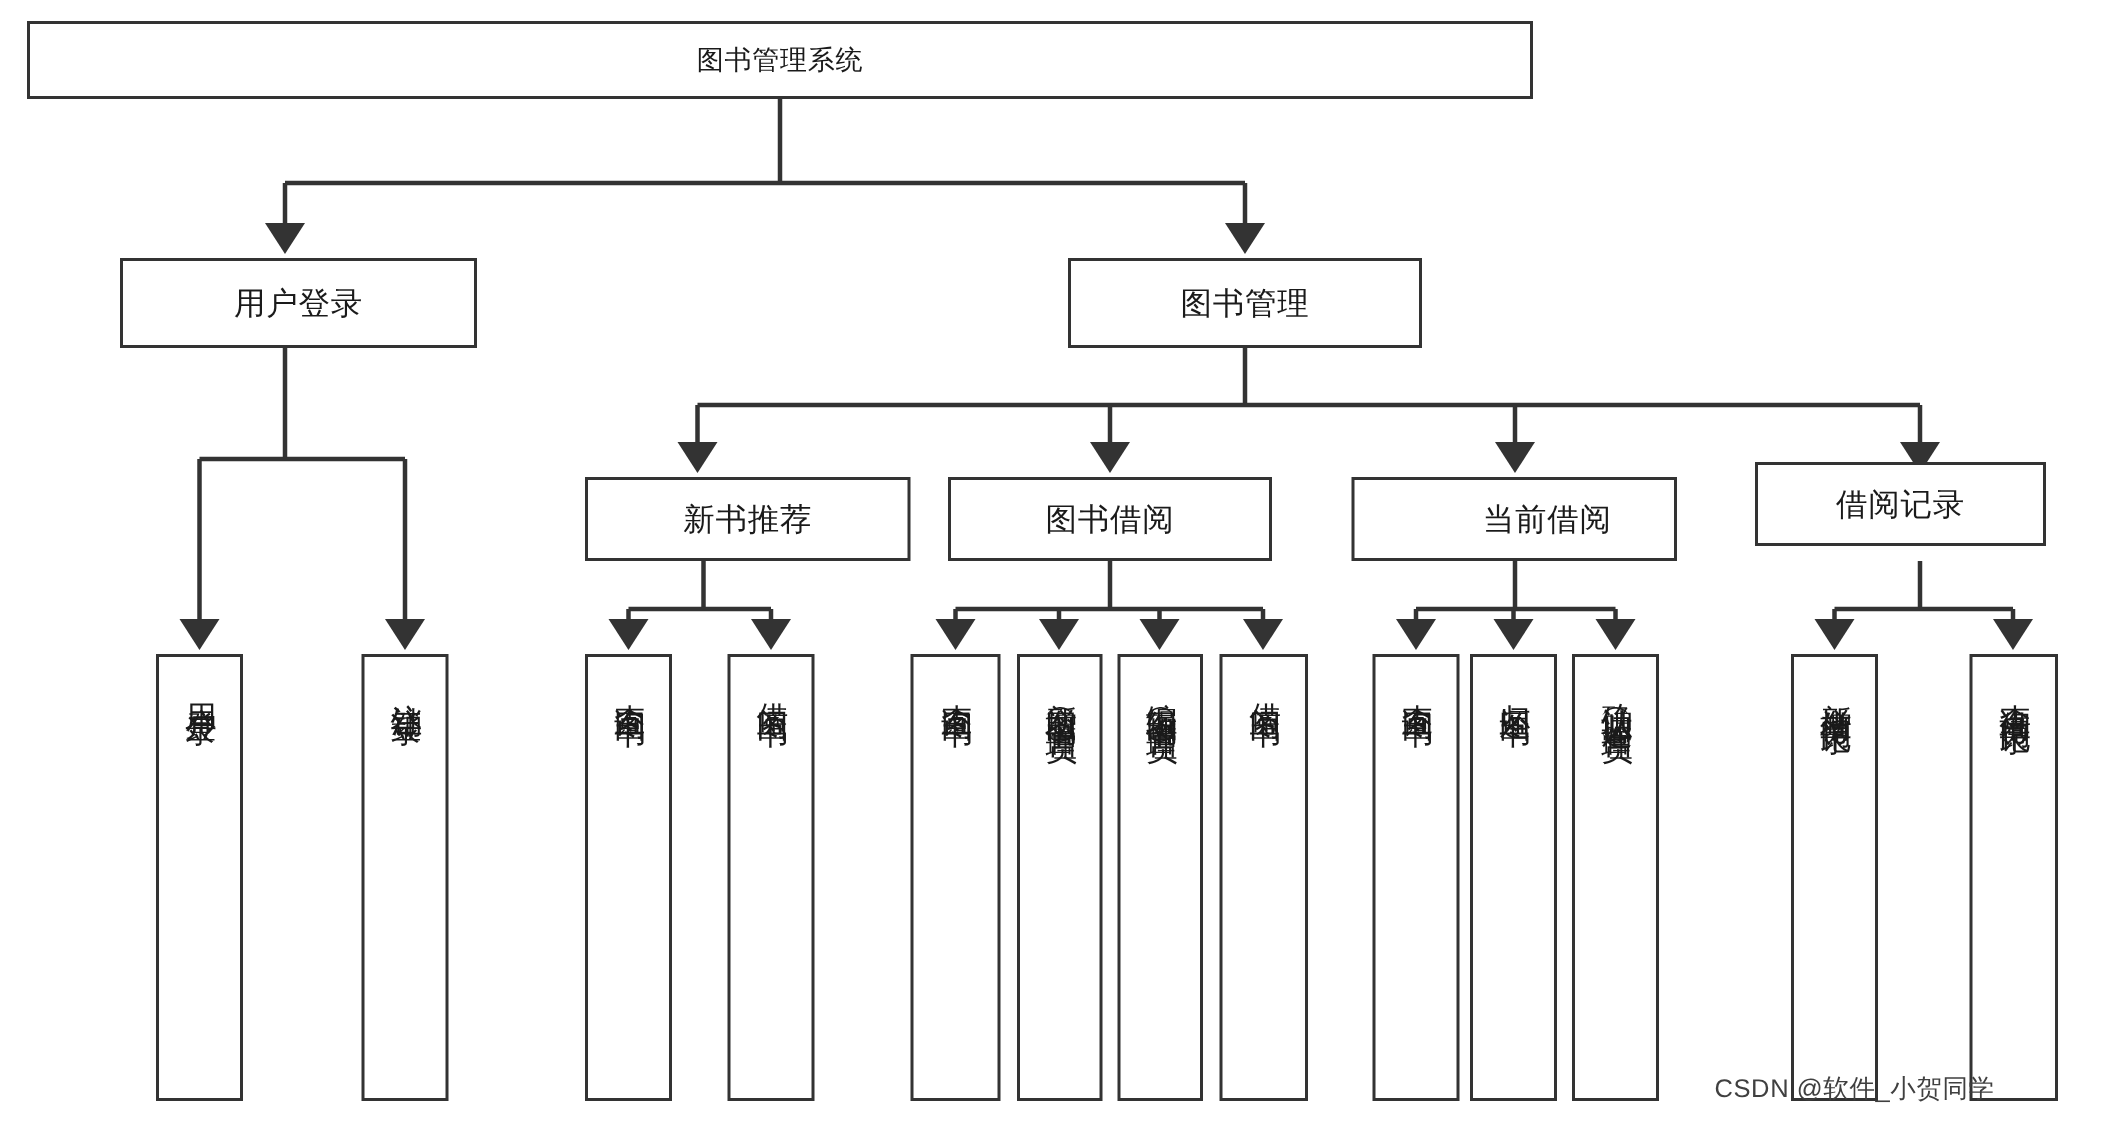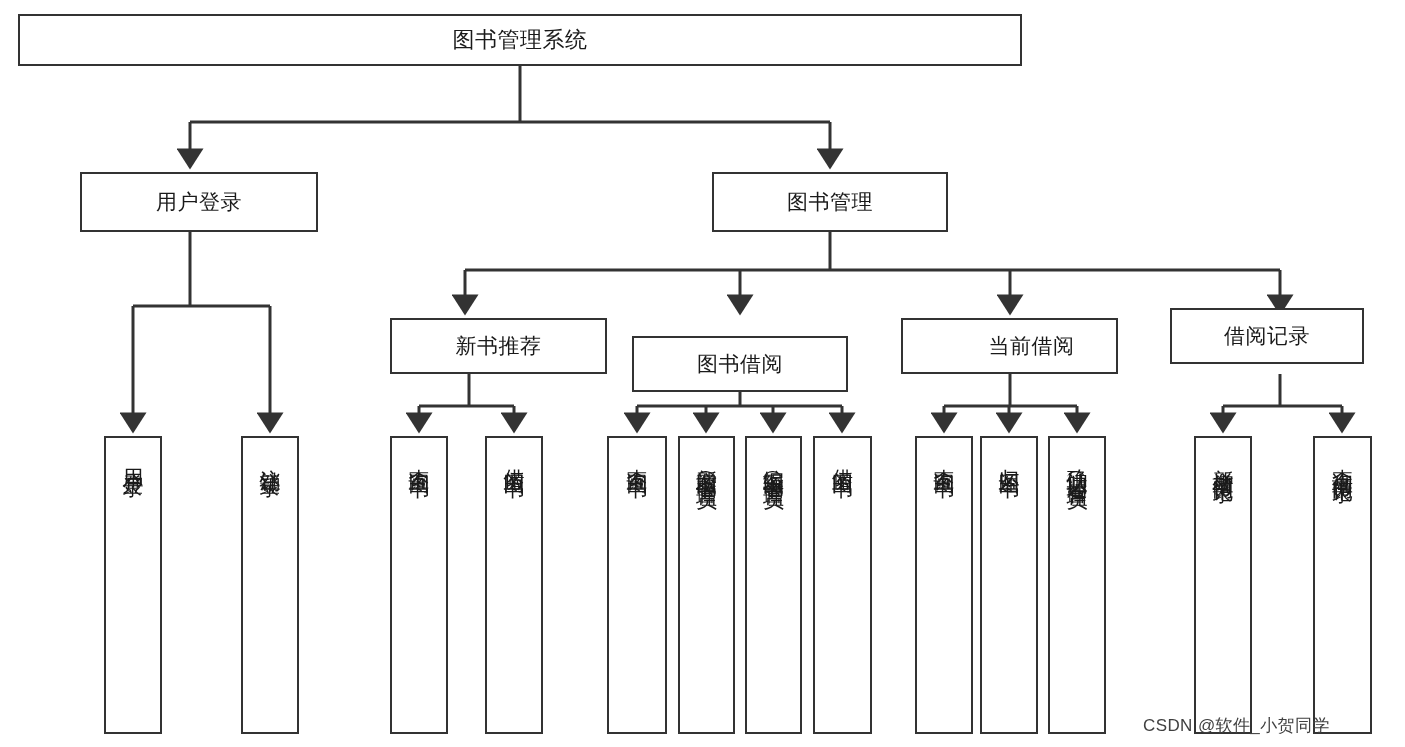--- a/index.html
+++ b/index.html
@@ -45,21 +45,21 @@
     align-items: flex-start;
   }
   .node.vert .vlabel {
     writing-mode: vertical-rl;
     text-orientation: upright;
     letter-spacing: 3px;
     line-height: 1.05;
     white-space: nowrap;
   }
   .node.root {
-    font-size: 22px;
+    font-size: 18px;
   }
   .watermark {
     position: absolute;
     left: 1143px;
     top: 714px;
     font-size: 17px;
     color: #404040;
     white-space: nowrap;
     letter-spacing: 0.4px;
   }
@@ -126,21 +126,21 @@
   <div class="node horiz" style="left:80px; top:172px; width:238px; height:60px;">
     <span>用户登录</span>
   </div>
   <div class="node horiz" style="left:712px; top:172px; width:236px; height:60px;">
     <span>图书管理</span>
   </div>
 
   <div class="node horiz" style="left:361px; top:318px; width:217px; height:56px;margin-left:29px;">
     <span>新书推荐</span>
   </div>
-  <div class="node horiz" style="left:632px; top:336px; width:216px; height:56px;font-family:Liberation Serif, serif;">
+  <div class="node horiz" style="left:632px; top:318px; width:216px; height:56px;font-family:Liberation Serif, serif;">
     <span>图书借阅</span>
   </div>
   <div class="node horiz" style="left:901px; top:318px; width:217px; height:56px;padding-left:44px;">
     <span>当前借阅</span>
   </div>
   <div class="node horiz" style="left:1170px; top:308px; width:194px; height:56px;justify-content:center;">
     <span>借阅记录</span>
   </div>
 
   <div class="node vert" style="left:104px; top:436px; width:58px; height:298px; justify-content:center;">

